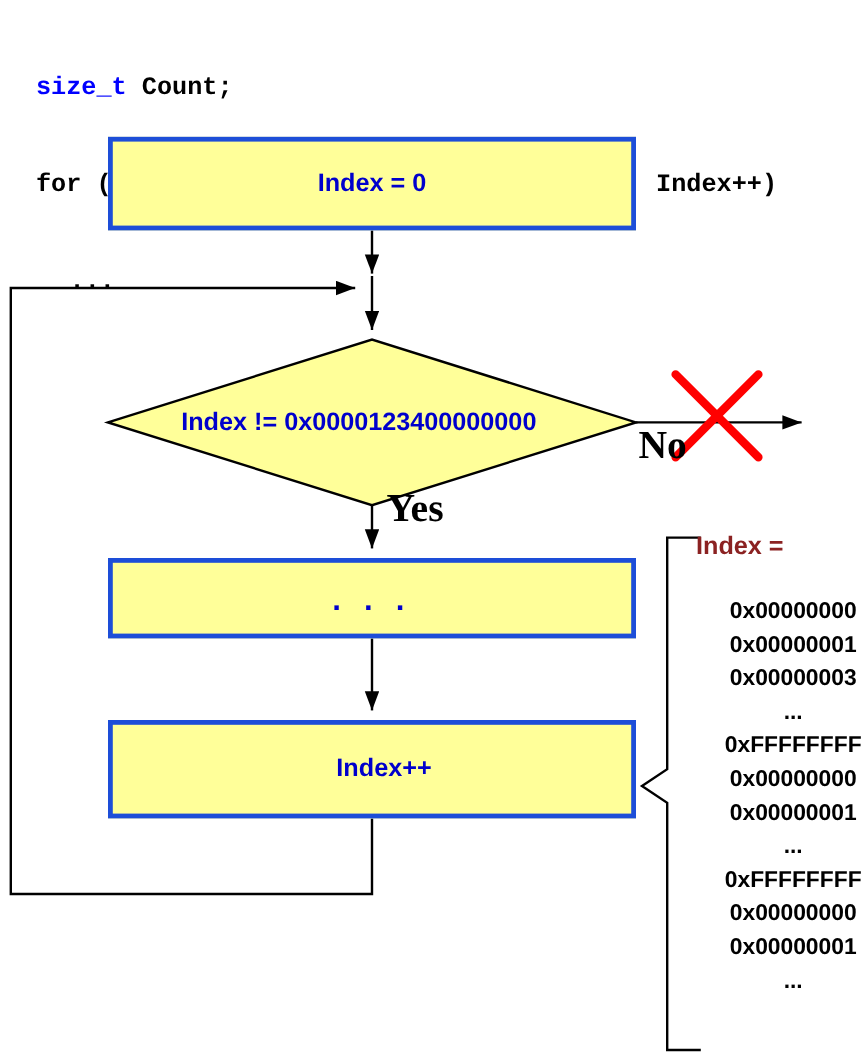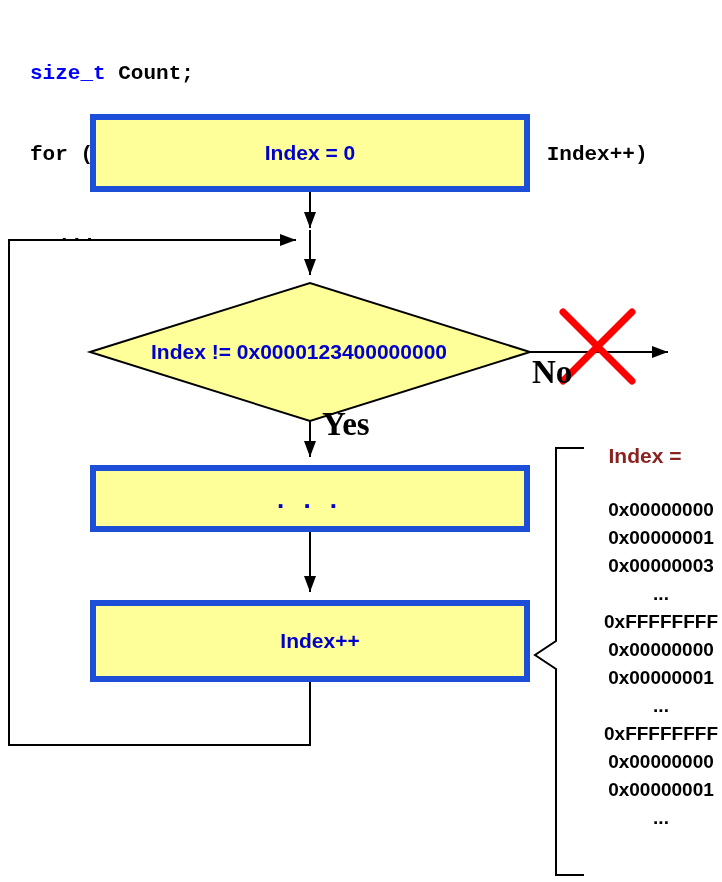--- a/index.html
+++ b/index.html
@@ -33,21 +33,21 @@
   }
   .flow-line { stroke: #000; stroke-width: 2; fill: none; }
   .diamond-shape { fill: var(--box-fill, #ffff99); stroke: #000; stroke-width: 2; }
   .cross-line { stroke: var(--cross, #ff0000); stroke-width: 7; stroke-linecap: round; }
   .bracket { stroke: #000; stroke-width: 2; fill: none; }
   
   .flow-box {
     position: absolute;
     box-sizing: border-box;
     background: var(--box-fill, #ffff99);
-    border: 6px solid #1d4ed8;
+    border: 4px solid #1d4ed8;
     display: flex;
     flex-direction: column;
     align-items: center;
     justify-content: center;
     color: var(--flow-text, #0000cc);
     font-weight: bold;
     font-size: 21px;
     line-height: 28px;
     text-align: center;
   }
@@ -67,21 +67,20 @@
     font-weight: bold;
     font-size: 33px;
     color: #000;
   }
   #label-no  { left: 532px; top: 354px; }
   #label-yes { left: 322px; top: 406px; }
   
   .index-title {
     position: absolute;
     left: 580px; top: 444px; width: 130px;
-    text-align: center;
     font-weight: bold; font-size: 21px;
     color: var(--index-title, #8b2222);
   }
   .index-values {
     position: absolute;
     left: 596px; top: 496px; width: 130px;
     display: flex; flex-direction: column;
   }
   .index-values div {
     height: 28px; line-height: 28px;

